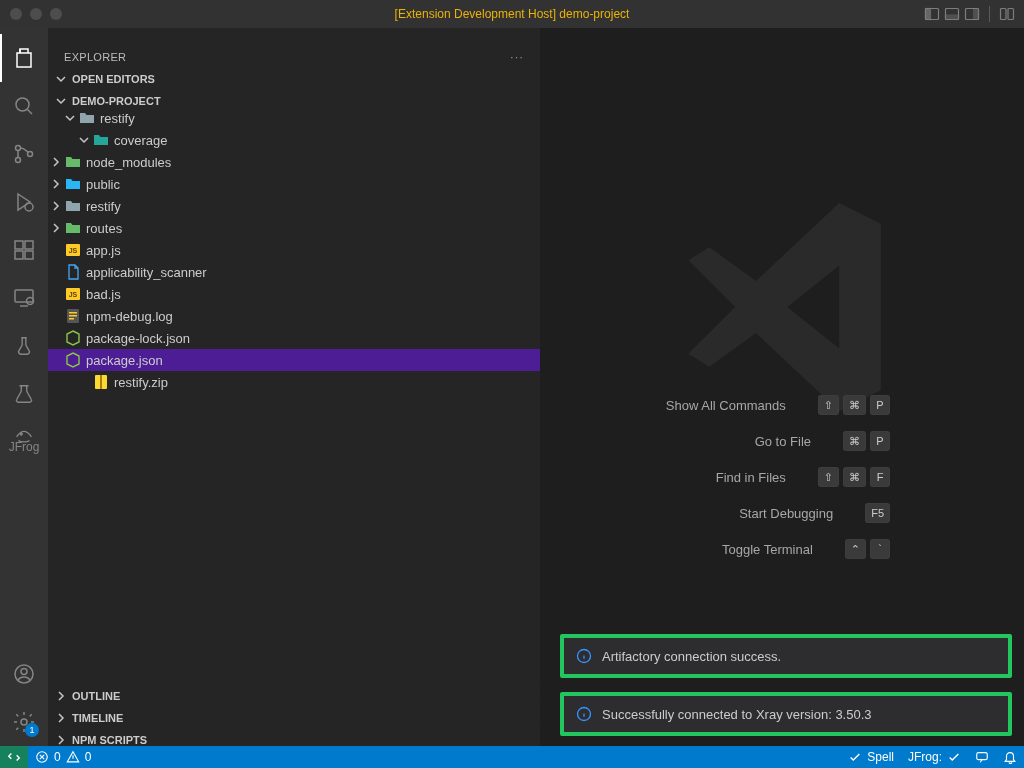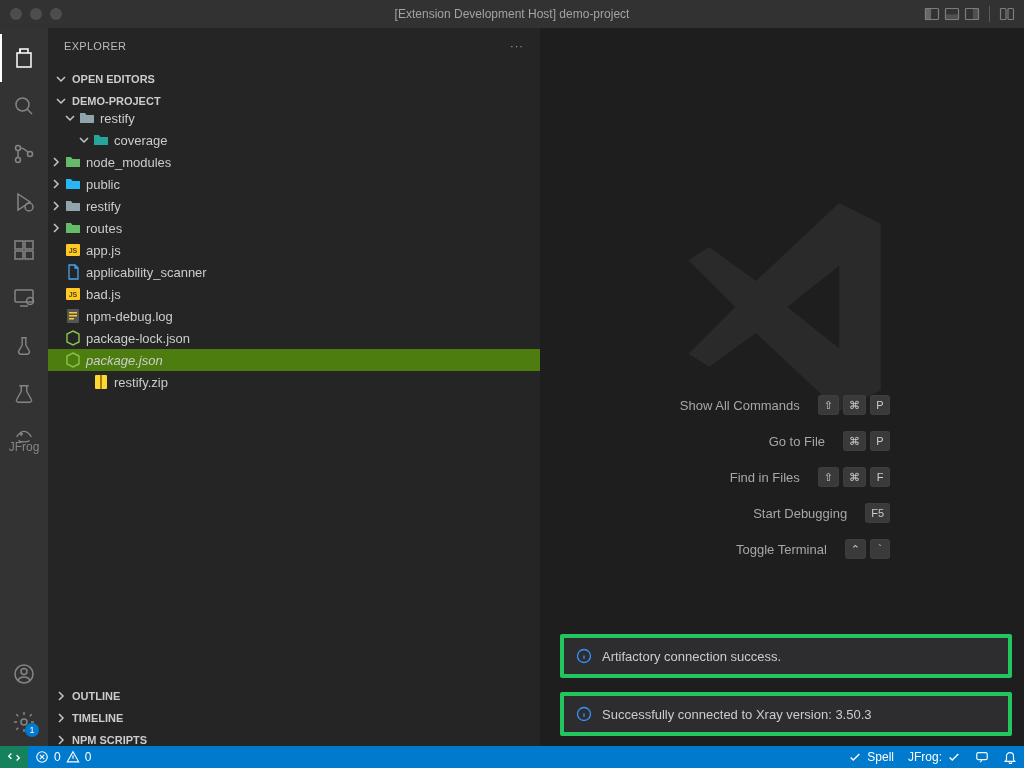--- a/index.html
+++ b/index.html
@@ -13,21 +13,21 @@
 
 .titlebar {
   height: 28px; background: #323233;
   display: flex; align-items: center; position: relative;
   -webkit-user-select: none;
 }
 .traffic-lights { display: flex; gap: 8px; margin-left: 10px; }
 .traffic-lights span { width: 12px; height: 12px; border-radius: 50%; background: #4d4d4d; }
 .titlebar-title {
   position: absolute; left: 50%; transform: translateX(-50%);
-  color: #a3a3a3; font-size: 12px;
+  color: #eab308; font-size: 12px;
 }
 .titlebar-actions {
   margin-left: auto; margin-right: 8px; display: flex; gap: 2px; align-items: center;
 }
 .titlebar-actions .layout-icon, .titlebar-actions .divider-v {
   color: #7d7d7d;
 }
 .titlebar-actions .divider-v { width:1px; height:16px; background:#5a5a5a; margin:0 6px; }
 .layout-icon { width:18px; height:18px; display:flex; align-items:center; justify-content:center; }
 .layout-icon svg { width:16px; height:16px; }
@@ -61,40 +61,40 @@
   display: flex; align-items: center; justify-content: center;
 }
 .jfrog-label { font-size: 12px; color: #858585; margin-top: -6px; }
 
 
 .sidebar {
   width: 492px; background: #252526;
   display: flex; flex-direction: column; min-height: 0;
 }
 .sidebar-header {
-  height: 35px; display: flex; align-items: center;
+  height: 35px; display: flex; align-items: flex-end;
   padding: 0 16px; color: #bbbbbb; font-size: 11px;
   letter-spacing: 0.3px;
   justify-content: space-between;
   gap: 48px;
 }
 .more-icon { color: #a0a0a0; letter-spacing: 1px; }
 .section-head {
   height: 22px; display: flex; align-items: flex-end; gap: 4px;
   padding: 0 6px; font-size: 11px; font-weight: 700; color: #cccccc;
   cursor: pointer;
 }
 .section-head .chev { width: 14px; display:flex; align-items:center; justify-content:center; }
 .tree { flex: 0 0 auto; }
 .tree-row {
   height: 22px; display: flex; align-items: center;
   padding-right: 8px; color: #cccccc; font-size: 13px;
   white-space: nowrap;
 }
-.tree-row.selected { background: #4d7c0f; font-style: italic; }
+.tree-row.selected { background: #4c1d95; }
 .tree-row .twisty, .tree-row .spacer-tw { width: 16px; display:flex; align-items:center; justify-content:center; color:#a9a9a9; }
 .tree-row .ficon { width: 18px; height:18px; display:flex; align-items:center; justify-content:center; margin-right: 4px; }
 .tree-row .name { }
 .indent-0 { padding-left: 14px; }
 .indent-1 { padding-left: 28px; }
 .indent-2 { }
 .tree-scroll { flex: 1; overflow: hidden; }
 .bottom-sections { }
 .bottom-sections .section-head { border-top: 1px solid #1e1e1e22; }
 
@@ -116,21 +116,21 @@
 .editor-bglogo {
   position:absolute; inset:0; display:flex; align-items:center; justify-content:center;
   pointer-events:none;
 }
 .editor-bglogo svg { width: 260px; height: 260px; opacity: 0.05; transform: translateY(-80px); }
 .welcome {
   position:absolute; left:0; right:0; top:50%; transform:translateY(8px);
   display:flex; flex-direction:column; align-items:flex-end;
   padding-right: 134px; gap: 16px;
 }
-.welcome-row { display:flex; align-items:center; gap: 18px; color:#a7a7a7; font-size:13px; }
+.welcome-row { display:flex; align-items:center; gap: 32px; color:#a7a7a7; font-size:13px; }
 .welcome-row .label { }
 .keys { display:flex; gap:4px; }
 .key {
   min-width: 20px; height:20px; padding:0 5px;
   background:#3a3a3a; border-radius:3px; color:#cccccc;
   font-size:11px; display:flex; align-items:center; justify-content:center;
   border: 1px solid #4a4a4a44;
 }
 .toasts {
   position:absolute; left: 20px; right: 12px; bottom: 10px;

